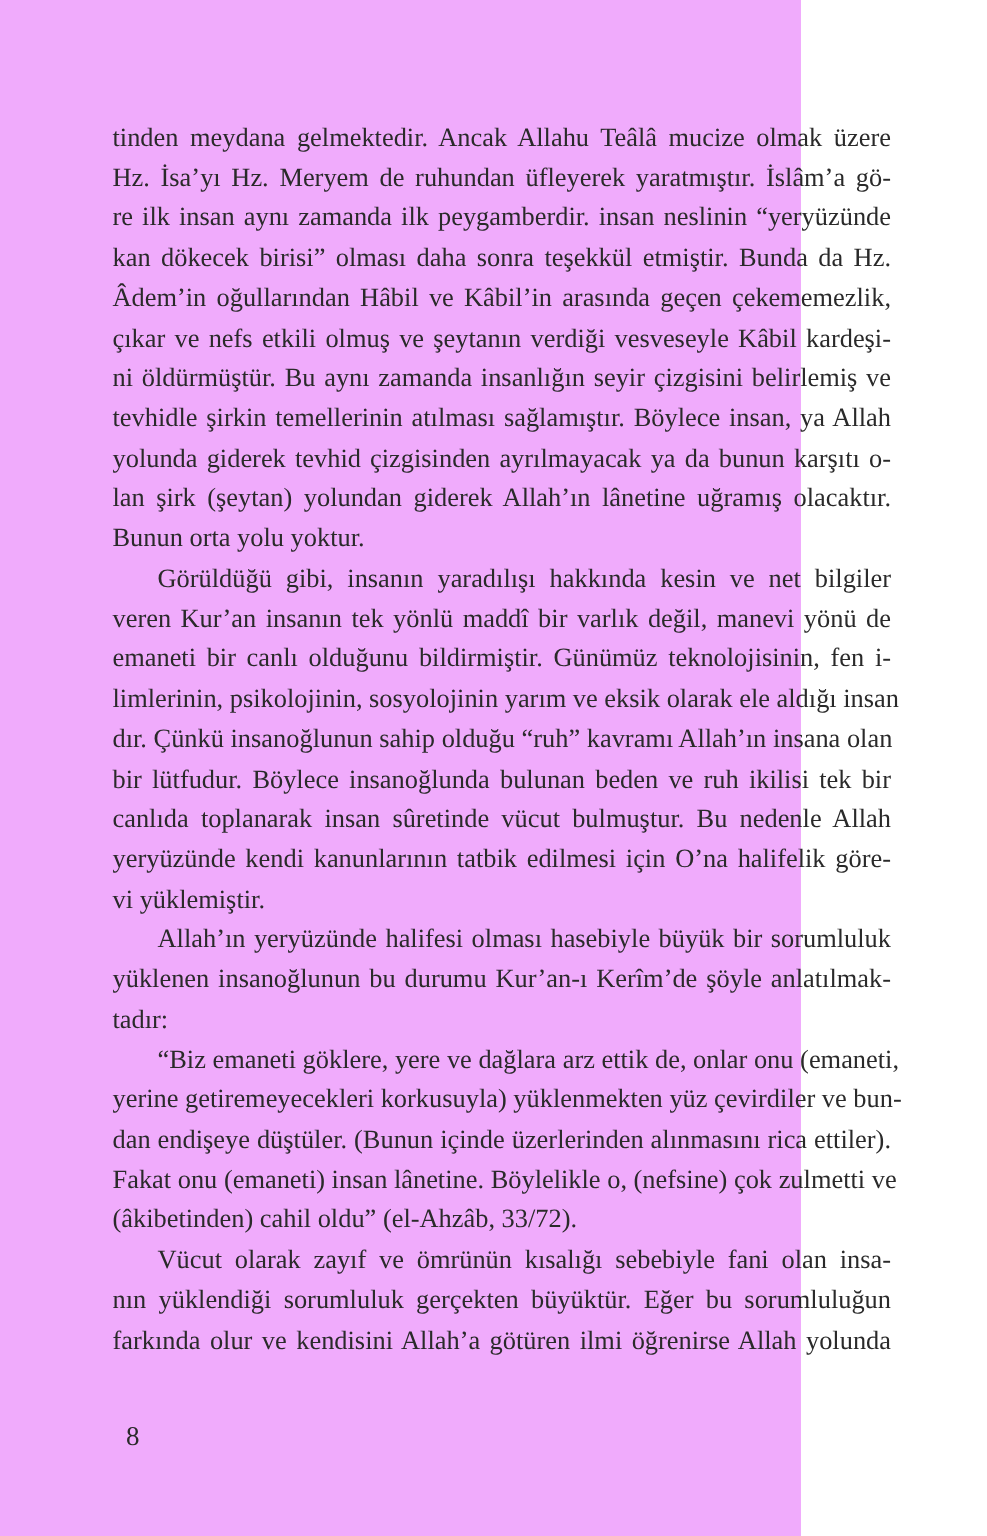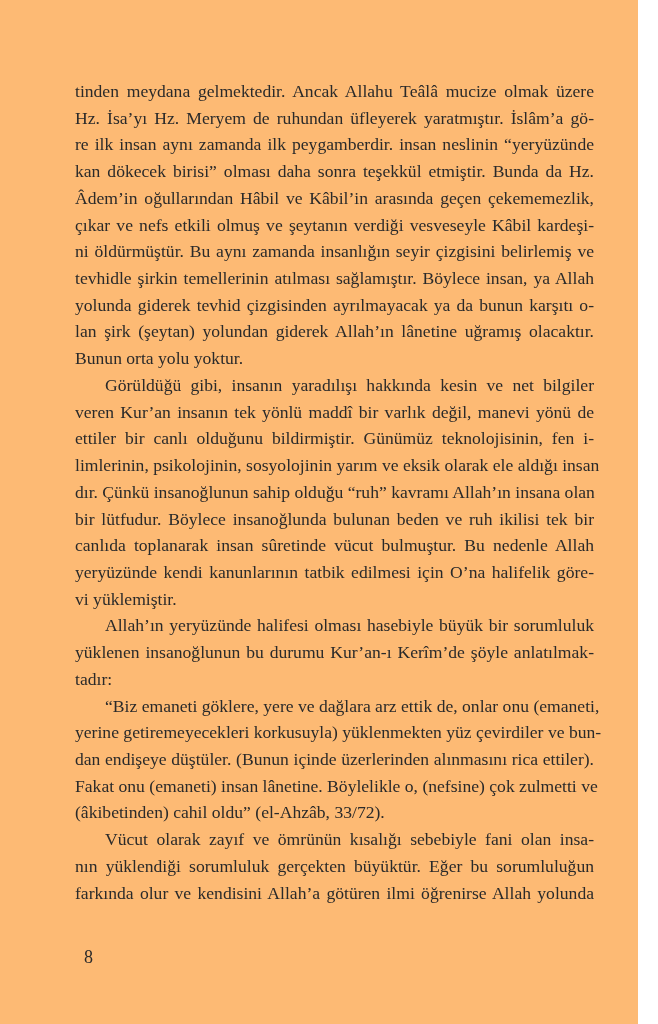--- a/index.html
+++ b/index.html
@@ -1,22 +1,22 @@
 <!DOCTYPE html>
 <html><head>
 <meta charset="utf-8">
 <style>
   html, body { margin: 0; padding: 0; }
   body {
     width: 658px; height: 1024px; background: #ffffff; overflow: hidden;
     position: relative;
   }
   .page {
-    position: absolute; left: 0; top: 0; width: 638px; height: 1024px;
-    background: #fdba74;
+    position: absolute; left: 0; top: 0; width: 534px; height: 1024px;
+    background: #f0abfc;
   }
   .text-block {
     position: absolute; left: 75px; top: 78px; width: 519px;
     font-family: "Liberation Serif", "DejaVu Serif", serif;
     font-size: 17.6px; line-height: 26.72px; color: #2a2a2a;
   }
   .line {
     display: block; white-space: nowrap; height: 26.72px;
     text-align: justify; text-align-last: justify;
   }
@@ -43,21 +43,21 @@
         <span class="line">çıkar ve nefs etkili olmuş ve şeytanın verdiği vesveseyle Kâbil kardeşi-</span>
         <span class="line">ni öldürmüştür. Bu aynı zamanda insanlığın seyir çizgisini belirlemiş ve</span>
         <span class="line">tevhidle şirkin temellerinin atılması sağlamıştır. Böylece insan, ya Allah</span>
         <span class="line">yolunda giderek tevhid çizgisinden ayrılmayacak ya da bunun karşıtı o-</span>
         <span class="line">lan şirk (şeytan) yolundan giderek Allah’ın lânetine uğramış olacaktır.</span>
         <span class="line last">Bunun orta yolu yoktur.</span>
       </div>
       <div>
         <span class="line indent">Görüldüğü gibi, insanın yaradılışı hakkında kesin ve net bilgiler</span>
         <span class="line">veren Kur’an insanın tek yönlü maddî bir varlık değil, manevi yönü de</span>
-        <span class="line">ettiler bir canlı olduğunu bildirmiştir. Günümüz teknolojisinin, fen i-</span>
+        <span class="line">emaneti bir canlı olduğunu bildirmiştir. Günümüz teknolojisinin, fen i-</span>
         <span class="line">limlerinin, psikolojinin, sosyolojinin yarım ve eksik olarak ele aldığı insan</span>
         <span class="line">dır. Çünkü insanoğlunun sahip olduğu “ruh” kavramı Allah’ın insana olan</span>
         <span class="line">bir lütfudur. Böylece insanoğlunda bulunan beden ve ruh ikilisi tek bir</span>
         <span class="line">canlıda toplanarak insan sûretinde vücut bulmuştur. Bu nedenle Allah</span>
         <span class="line">yeryüzünde kendi kanunlarının tatbik edilmesi için O’na halifelik göre-</span>
         <span class="line last">vi yüklemiştir.</span>
       </div>
       <div>
         <span class="line indent">Allah’ın yeryüzünde halifesi olması hasebiyle büyük bir sorumluluk</span>
         <span class="line">yüklenen insanoğlunun bu durumu Kur’an-ı Kerîm’de şöyle anlatılmak-</span>

